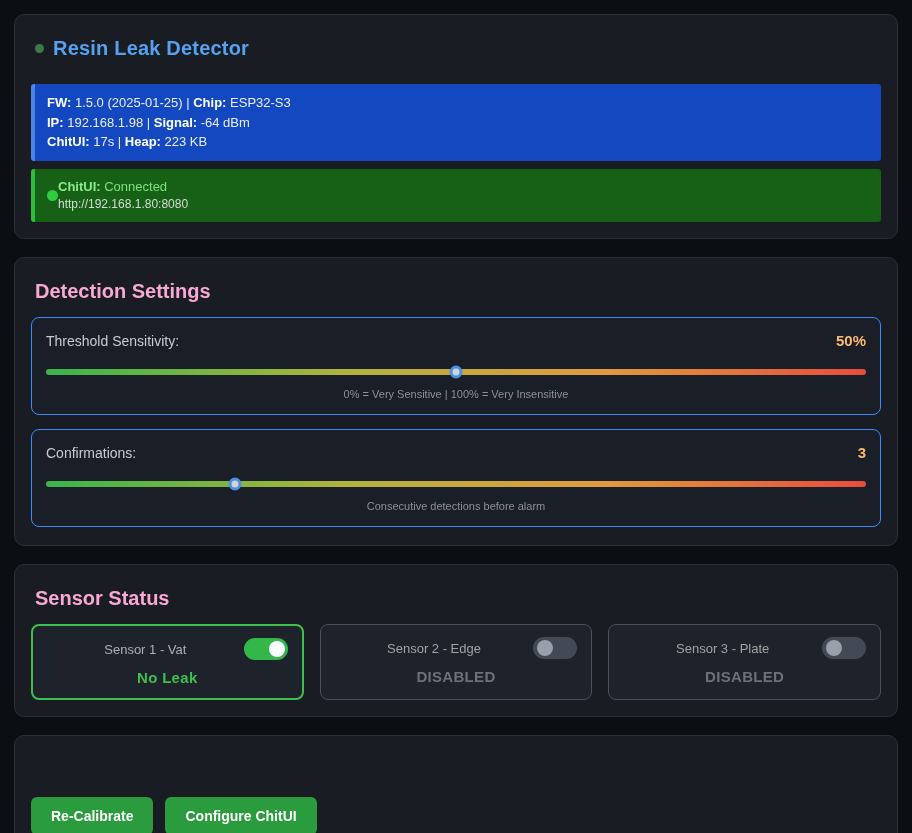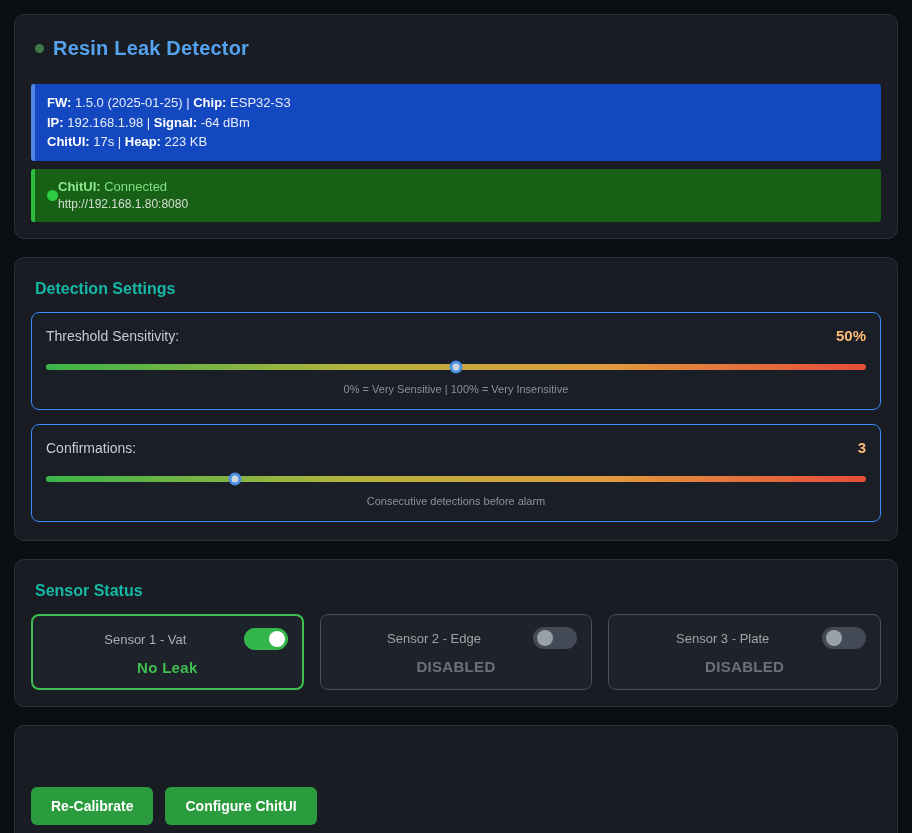--- a/index.html
+++ b/index.html
@@ -29,21 +29,21 @@
   .alert-blue b { color:#ffffff; }
   .alert-green {
     background:#176117; border-left:4px solid #2ebd3e;
     display:flex; align-items:center; 
   }
   .green-dot { width:11px; height:11px; border-radius:50%; background:#2ecc40; flex:0 0 auto; }
   .chitui-line { color:#7ee07e; font-size:13px; line-height:1.45; }
   .chitui-line b { color:#8ceb8c; }
   .chitui-url { color:#d5ddd5; font-size:12px; line-height:1.4; }
   
-  .section-heading { color:#14b8a6; font-size:16px; font-weight:bold; margin:6px 0 14px 4px; }
+  .section-heading { color:#f9a8d4; font-size:20px; font-weight:bold; margin:6px 0 14px 4px; }
   
   .setting-box {
     background:#1a1e26;
     border:1px solid #3d8bfd;
     border-radius:8px;
     padding:14px;
     margin-bottom:14px;
   }
   .setting-box:last-child { margin-bottom:2px; }
   .setting-top { display:flex; justify-content:space-between; align-items:center; }

